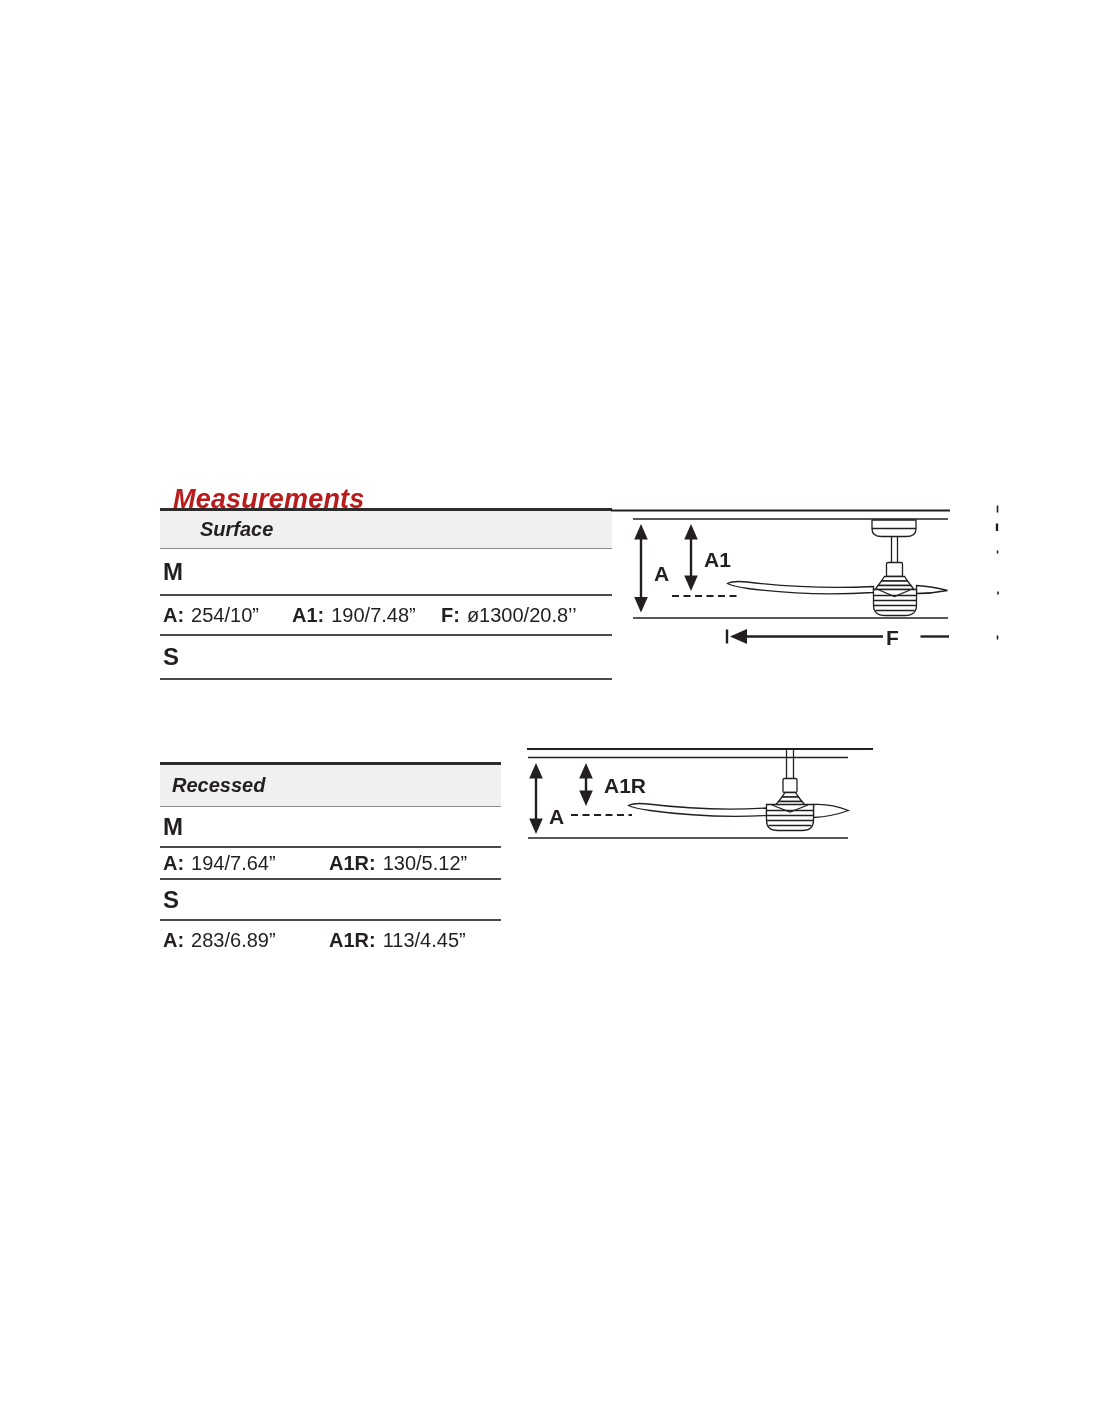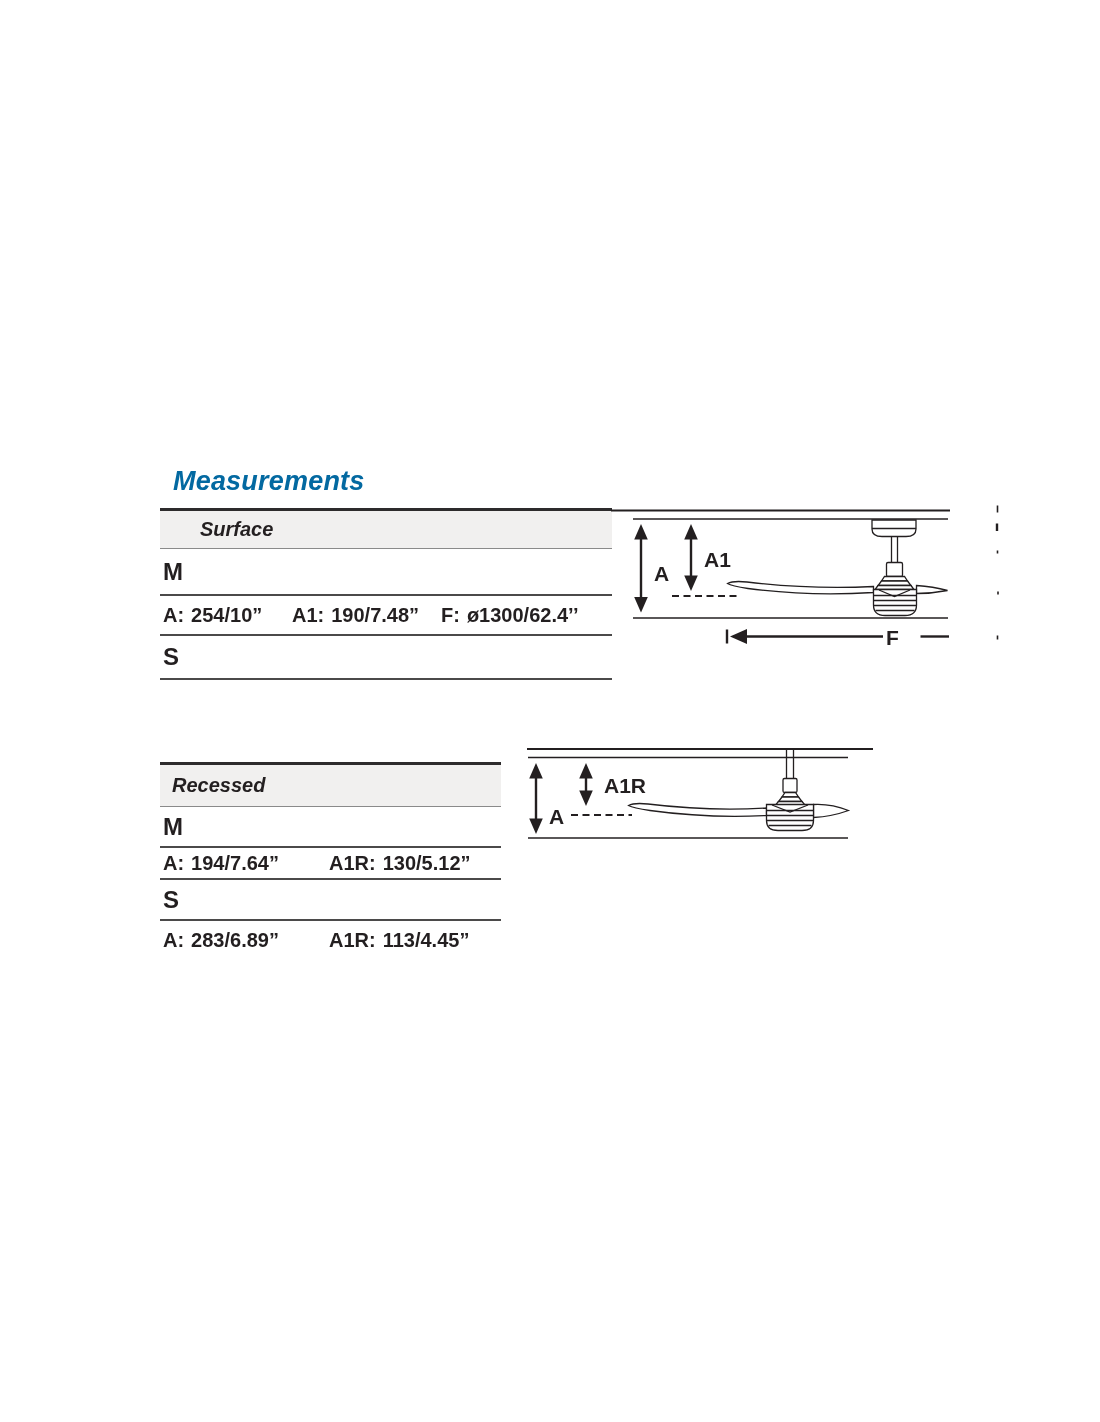--- a/index.html
+++ b/index.html
@@ -1,33 +1,33 @@
 <!DOCTYPE html>
 <html><head>
 <meta charset="utf-8">
 <style>
   html,body{margin:0;padding:0;background:#ffffff;}
   body{width:1100px;height:1422px;position:relative;overflow:hidden;
        font-family:"Liberation Sans","DejaVu Sans",sans-serif;color:#231f20;}
   .abs{position:absolute;}
-  .page-title{left:173px;top:466px;font-size:27px;font-weight:bold;font-style:italic;
-              letter-spacing:.2px;color:#0369a1;}
+  .page-title{left:173px;top:484px;font-size:27px;font-weight:bold;font-style:italic;
+              letter-spacing:.2px;color:#b91c1c;}
   
   .spec-table{position:absolute;left:160px;}
   .sec-header{box-sizing:border-box;background:#f1f0ef;border-top:3px solid #2d2b2c;
               border-bottom:1px solid #8a8a8a;display:flex;align-items:center;
               padding-left:12px;font-size:20px;font-weight:bold;font-style:italic;}
   .size-row{box-sizing:border-box;display:flex;align-items:center;padding-left:3px;
             font-size:24px;font-weight:bold;border-bottom:2px solid #4b4a4a;}
   .dim-row{box-sizing:border-box;position:relative;border-bottom:2px solid #4b4a4a;
            font-size:20px;}
   .dim-row.last{border-bottom:none;}
   .dim{position:absolute;top:50%;transform:translateY(-50%);white-space:nowrap;}
   .dim b{font-weight:bold;}
-  .dim .v{margin-left:7px;font-weight:bold;margin-top:41px;}
+  .dim .v{margin-left:7px;font-weight:normal;margin-top:41px;}
   #surface-table{top:508px;width:452px;}
   #surface-table .sec-header{height:41px;padding-left:40px;}
   #surface-table .size-row{height:47px;}
   #surface-table .dim-row{height:40px;}
   #surface-table .size-row.s{height:44px;}
   #surface-table .dim-row.last{height:38px;}
   #recessed-table{top:762px;width:341px;}
   #recessed-table .sec-header{height:45px;}
   #recessed-table .size-row{height:41px;}
   #recessed-table .dim-row{height:32px;}
@@ -43,21 +43,21 @@
 <div class="abs page-title">Measurements</div>
 
 <div id="surface-table" class="spec-table">
   <div class="sec-header">
     <span>Surface</span>
   </div>
   <div class="size-row">M</div>
   <div class="dim-row">
     <span class="dim" style="left:3px"><b>A:</b><span class="v">254/10”</span></span>
     <span class="dim" style="left:132px"><b>A1:</b><span class="v">190/7.48”</span></span>
-    <span class="dim" style="left:281px"><b>F:</b><span class="v">ø1300/62.4’’</span></span>
+    <span class="dim" style="left:281px"><b>F:</b><span class="v">ø1300/20.8’’</span></span>
   </div>
   <div class="size-row s">S</div>
 </div>
 
 <svg style="left:605px;top:496px" width="400" height="160" viewBox="605 496 400 160">
   <g stroke="#231f20" fill="none">
 
     <path d="M611 510.5 H950" stroke-width="2"></path>
     <path d="M633 519 H948" stroke-width="1.3"></path>
     <path d="M633 618 H948" stroke-width="1.3"></path>

